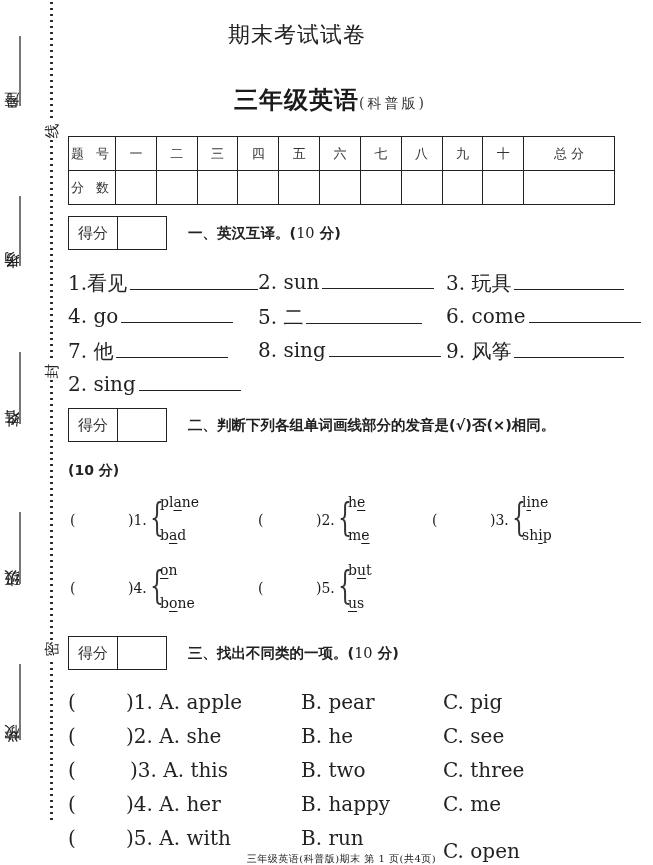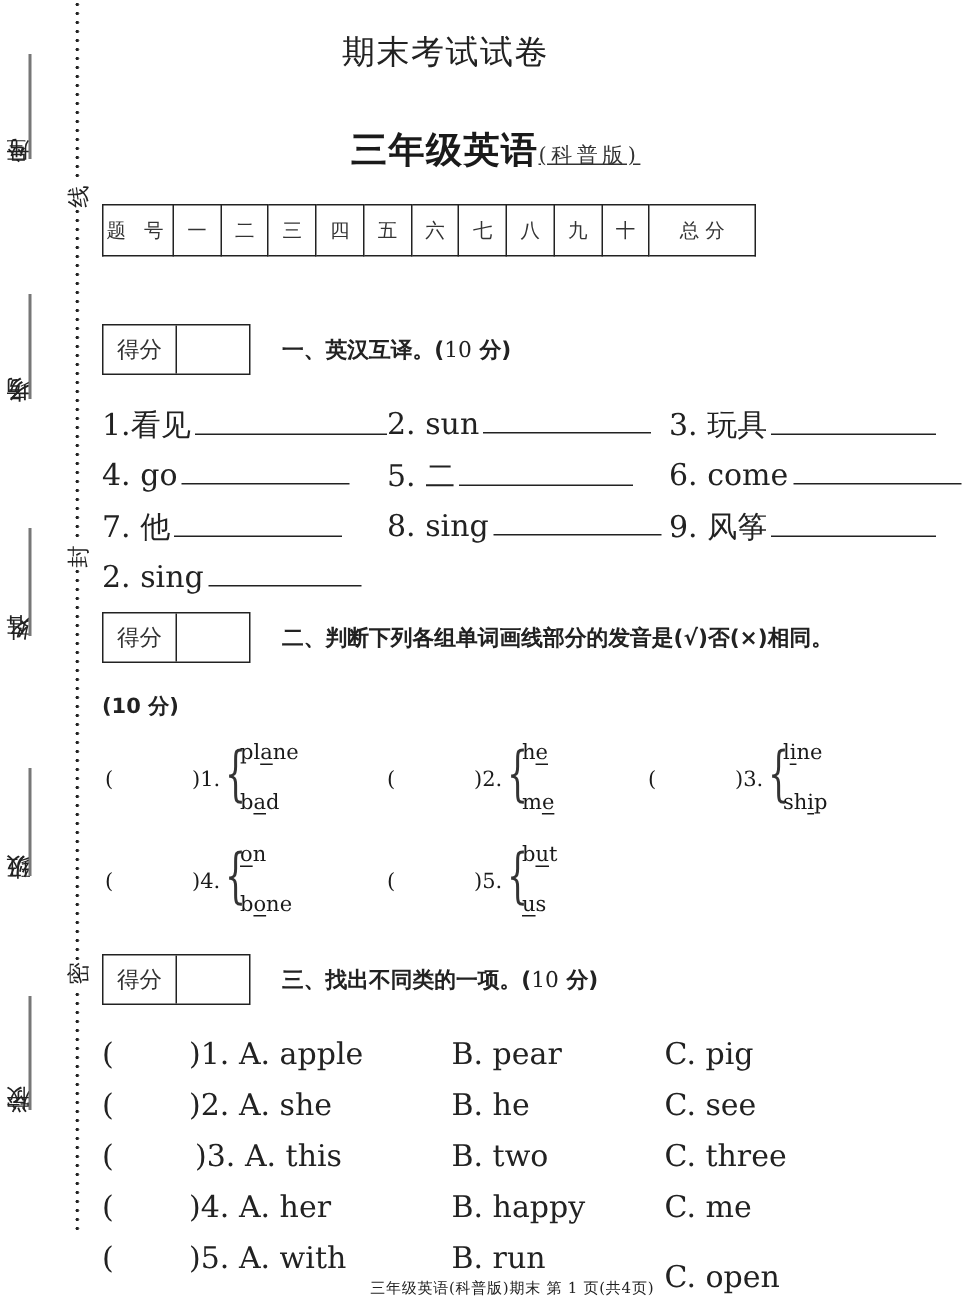--- a/index.html
+++ b/index.html
@@ -21,24 +21,24 @@
   }
   .cut-mark {
     position: absolute; left: 43px; width: 18px; background: #fff;
     font-size: 15px; line-height: 18px; text-align: center;
     transform: rotate(-90deg); color: #222;
   }
 
   
   .exam-title { position: absolute; left: 228px; top: 20px; font-size: 22px; letter-spacing: 1px; color: #222; }
   .subject-title { position: absolute; left: 234px; top: 84px; font-size: 24px; font-weight: bold; font-family: "DejaVu Sans", sans-serif; letter-spacing: 1px; }
-  .subject-edition { font-size: 14px; font-weight: normal; letter-spacing: 3px; color: #333; font-family: "DejaVu Serif", serif; text-decoration: underline; }
-
-  
-  .score-table { position: absolute; left: 68px; top: 136px; width: 436px; border-collapse: collapse; }
+  .subject-edition { font-size: 14px; font-weight: normal; letter-spacing: 3px; color: #333; font-family: "DejaVu Serif", serif; }
+
+  
+  .score-table { position: absolute; left: 68px; top: 136px; width: 547px; border-collapse: collapse; }
   .score-table td { border: 1px solid #222; height: 34px; text-align: center; font-size: 13px; color: #333; font-family: "DejaVu Serif", serif; }
   .score-table td:first-child { width: 47px; letter-spacing: 4px; }
 
   
   .score-box { position: absolute; left: 68px; width: 99px; height: 34px; border: 1.5px solid #222; display: flex; }
   .score-box .lbl { width: 49px; border-right: 1px solid #222; font-size: 15px; display: flex; align-items: center; justify-content: center; font-family: "DejaVu Sans", sans-serif; color: #333; }
   .section-title { position: absolute; left: 188px; font-size: 14.5px; font-family: "DejaVu Sans", sans-serif; font-weight: bold; color: #222; white-space: nowrap; }
   .section-title .num { font-weight: normal; font-family: "DejaVu Serif", serif; }
 
   .q { position: absolute; font-size: 20px; white-space: nowrap; font-family: "DejaVu Serif", serif; color: #222; }
@@ -90,20 +90,34 @@
     <td>三</td>
     <td>四</td>
     <td>五</td>
     <td>六</td>
     <td>七</td>
     <td>八</td>
     <td>九</td>
     <td>十</td>
     <td>总 分</td>
   </tr>
+  <tr>
+    <td>分 数</td>
+    <td></td>
+    <td></td>
+    <td></td>
+    <td></td>
+    <td></td>
+    <td></td>
+    <td></td>
+    <td></td>
+    <td></td>
+    <td></td>
+    <td></td>
+  </tr>
 </tbody>
   </table>
 
 <div class="score-box" style="top:216px">
   <div class="lbl">得分</div>
   <div style="flex:1"></div>
 </div>
 <div class="section-title" style="top:224px">
   <span>一、英汉互译。(</span><span class="num">10</span><span> 分)</span>
 </div>

